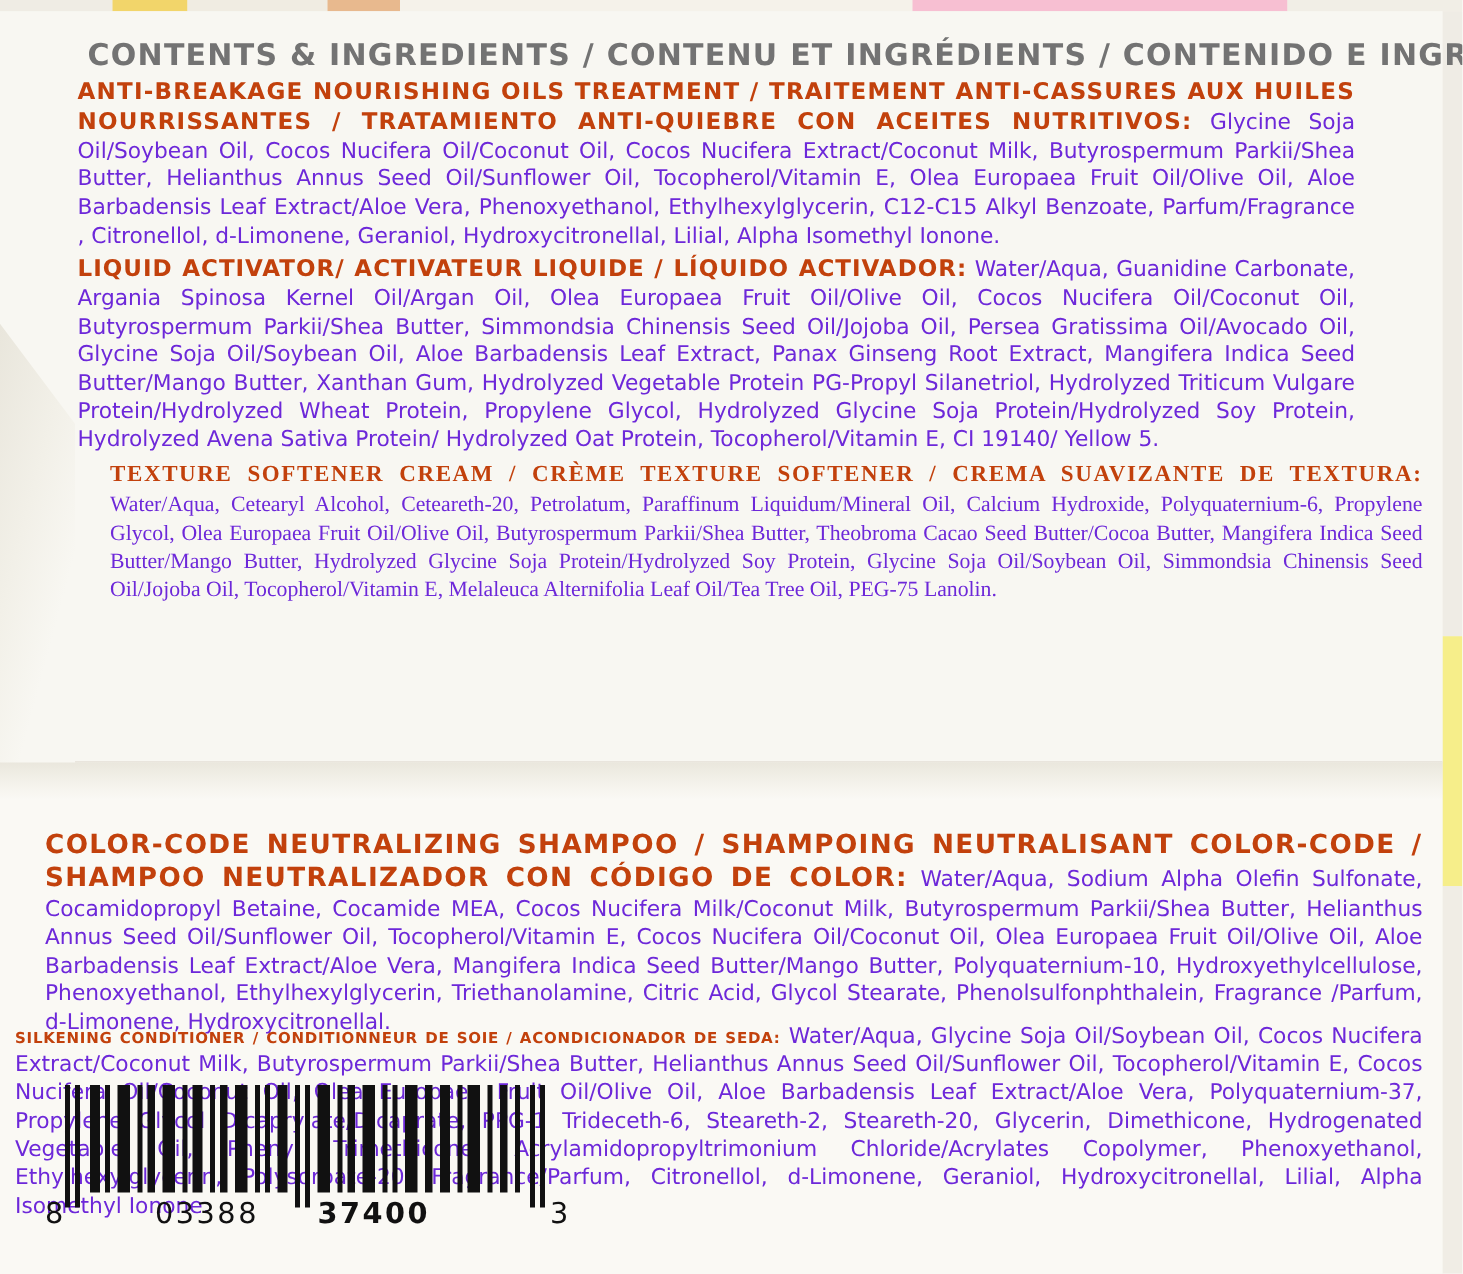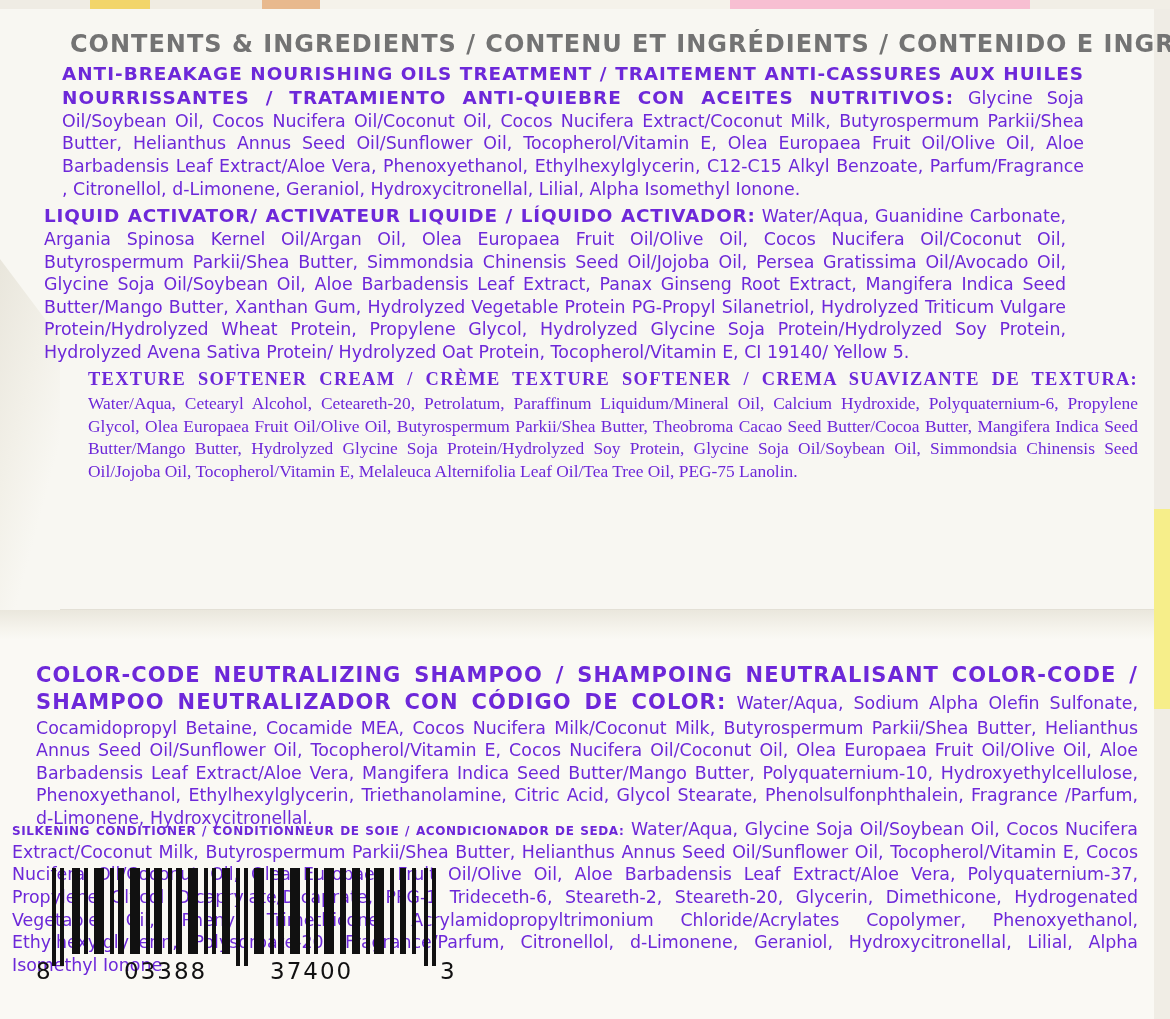--- a/index.html
+++ b/index.html
@@ -87,21 +87,21 @@
     position: absolute;
     left: 0;
     top: 0;
     width: 1170px;
     height: 1019px;
   }
 
   .block { position: absolute; }
 
   .heading {
-    color: #6d28d9;
+    color: #c2410c;
     font-weight: bold;
     letter-spacing: 0.6px;
   }
   .body-text {
     color: #6d28d9;
   }
   p.para {
     margin: 0;
     text-align: justify;
     line-height: 1.30;
@@ -113,21 +113,21 @@
     font-weight: bold;
     white-space: nowrap;
   }
 
   
   #contents-title { left: 70px; top: 30px; }
 
   #sec-anti { left: 62px; top: 62px; width: 1022px; font-size: 17.4px; }
   #sec-anti .heading { font-size: 18.4px; letter-spacing: 1.0px; }
 
-  #sec-liquid { left: 44px; top: 204px; width: 1022px; font-size: 17.4px; }
+  #sec-liquid { left: 62px; top: 204px; width: 1022px; font-size: 17.4px; }
   #sec-liquid .heading { font-size: 18.4px; letter-spacing: 0.8px; }
 
   #sec-texture { left: 88px; top: 368px; width: 1050px; font-size: 17.4px; font-family: Liberation Serif, serif; }
   #sec-texture .heading { font-size: 18.4px; letter-spacing: 1.3px; }
 
   #sec-shampoo { left: 36px; top: 662px; width: 1102px; font-size: 17.4px; }
   #sec-shampoo .heading { font-size: 21px; letter-spacing: 1.1px; }
 
   #sec-conditioner { left: 12px; top: 818px; width: 1126px; font-size: 17.4px; }
   #sec-conditioner .heading { font-size: 12px; letter-spacing: 0.6px; }
@@ -160,21 +160,21 @@
     width: 390px;
     height: 30px;
     color: #111;
     font-family: "DejaVu Sans", sans-serif;
     font-size: 23px;
     letter-spacing: 2px;
   }
   .bc-digits span { position: absolute; bottom: 0; }
   .d-left  { left: -16px; }
   .d-mid1  { left: 72px; }
-  .d-mid2  { left: 218px; }
+  .d-mid2  { left: 202px; font-weight: bold; }
   .d-right { left: 388px; }
 </style>
 </head>
 <body>
 
 <div id="page">
 
   <div class="top-strip strip-a"></div>
   <div class="top-strip strip-b"></div>
   <div class="top-strip strip-c"></div>

